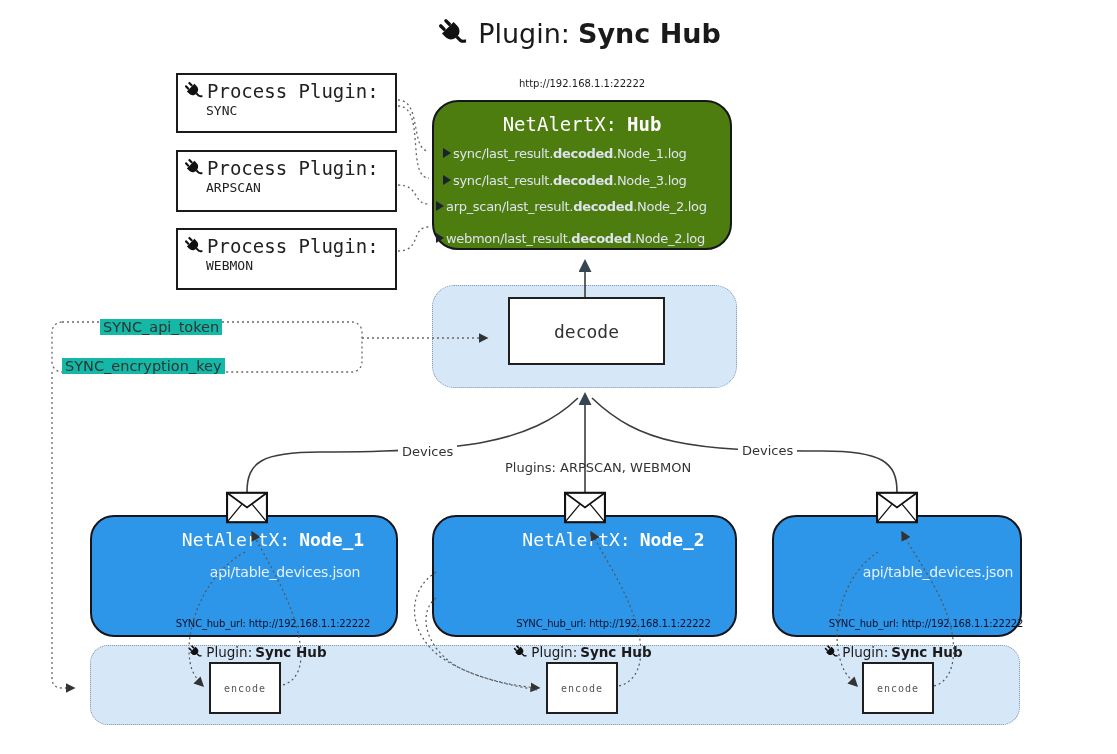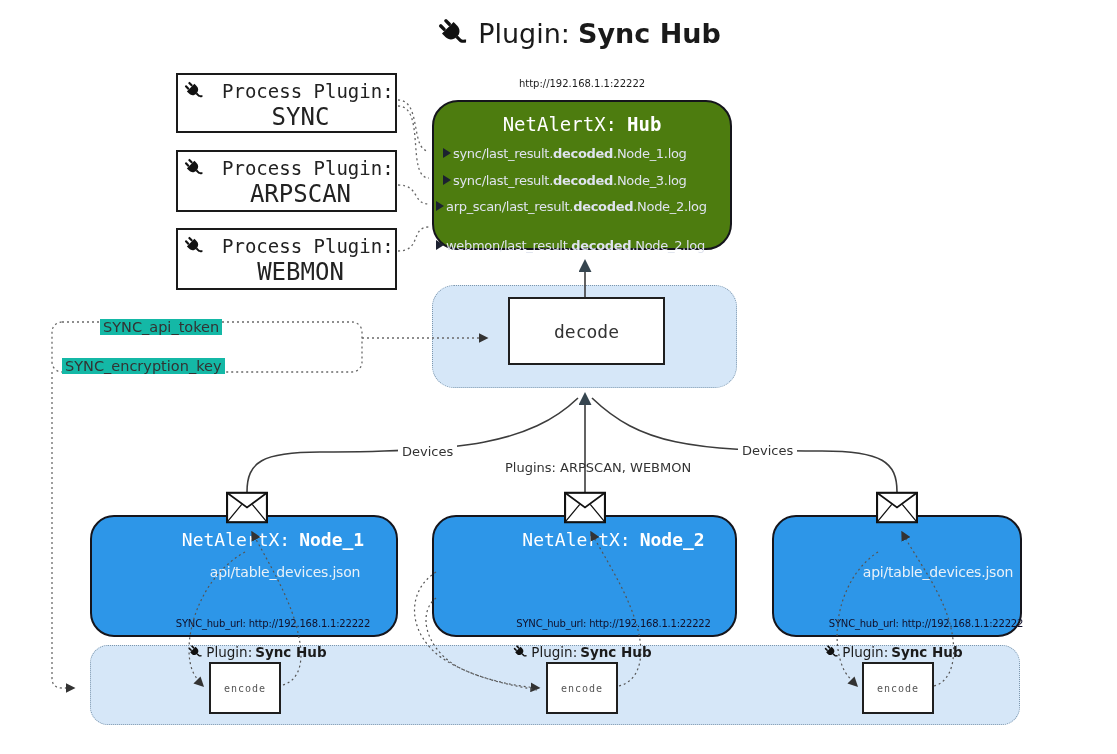--- a/index.html
+++ b/index.html
@@ -14,36 +14,36 @@
   .plug-lg{width:34px;height:34px;flex:none;}
   .plug-md{width:22px;height:22px;flex:none;}
   .plug-sm{width:16px;height:16px;flex:none;}
 
   
   .pbox{position:absolute;left:176px;width:221px;background:#fff;border:2px solid #1a1a1a;
         font-family:"DejaVu Sans Mono",monospace;color:#222;box-sizing:border-box;}
   #pbox-sync{top:73px;height:60px;}
   #pbox-arpscan{top:150px;height:62px;}
   #pbox-webmon{top:228px;height:62px;}
-  .pbox .r1{display:flex;align-items:center;gap:17px;padding:5px 12px 0 5px;font-size:19px;white-space:nowrap;}
-  .pbox .r2{text-align:center;font-size:24px;padding-top:1px;margin-left:28px;}
+  .pbox .r1{display:flex;align-items:center;gap:2px;padding:5px 12px 0 5px;font-size:19px;white-space:nowrap;}
+  .pbox .r2{font-size:13px;padding-top:1px;margin-left:28px;}
 
   
   .hub-url{position:absolute;left:432px;top:78px;width:300px;text-align:center;
            font-size:10px;color:#1c1c1c;}
   .hub{position:absolute;left:432px;top:100px;width:300px;height:150px;background:#4d7c0f;
        border:2px solid #15151c;border-radius:26px;box-sizing:border-box;}
   .hub-title{position:absolute;top:11px;width:100%;text-align:center;
              font-family:"DejaVu Sans Mono",monospace;font-size:19px;color:#ffffff;white-space:nowrap;}
   .hub-title b{font-weight:700;}
   .hub-title .sp{margin-right:10px;}
   .hub-line{position:absolute;display:flex;align-items:center;height:18px;font-size:13px;
             color:#dfe3ee;letter-spacing:-0.3px;white-space:nowrap;}
   .hub-line b{font-weight:700;}
-  #hl1{top:42px;left:9px;} #hl2{top:69px;left:9px;} #hl3{top:95px;left:2px;} #hl4{top:134px;left:2px;}
+  #hl1{top:42px;left:9px;} #hl2{top:69px;left:9px;} #hl3{top:95px;left:2px;} #hl4{top:127px;left:2px;}
   .tri{width:0;height:0;border-left:8px solid #1c2130;border-top:5px solid transparent;
        border-bottom:5px solid transparent;margin-right:2px;flex:none;}
 
   
   .panel{position:absolute;background:#d6e7f8;border:1.5px dotted #7d97ad;box-sizing:border-box;}
   #decode-panel{left:432px;top:285px;width:305px;height:103px;border-radius:22px;}
   #encode-panel{left:90px;top:645px;width:930px;height:80px;border-radius:18px;}
 
   
   .wbox{position:absolute;background:#fff;border:2px solid #1f1f1f;box-sizing:border-box;

